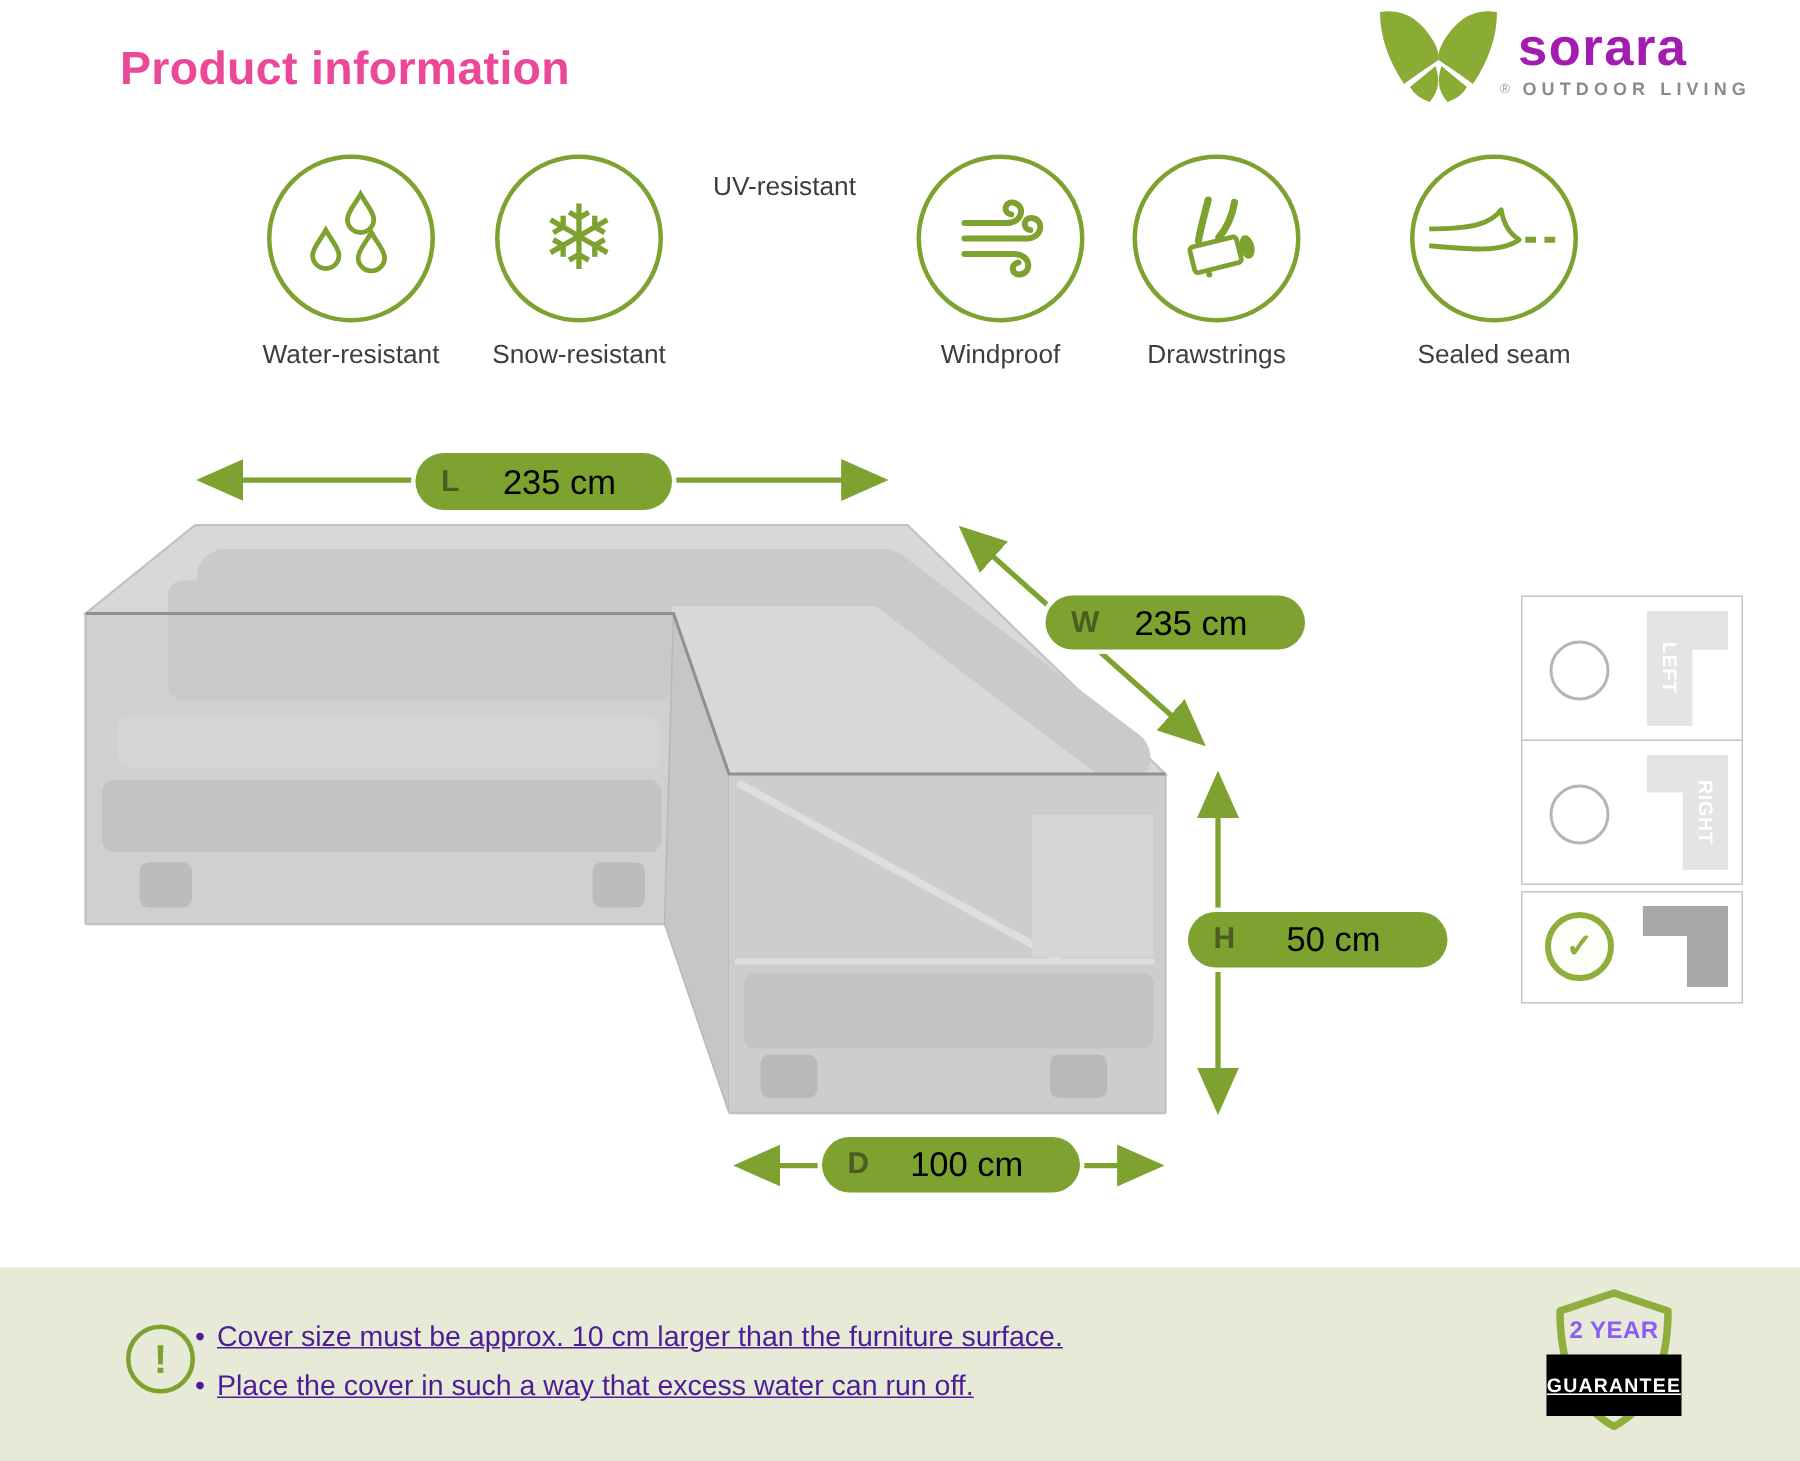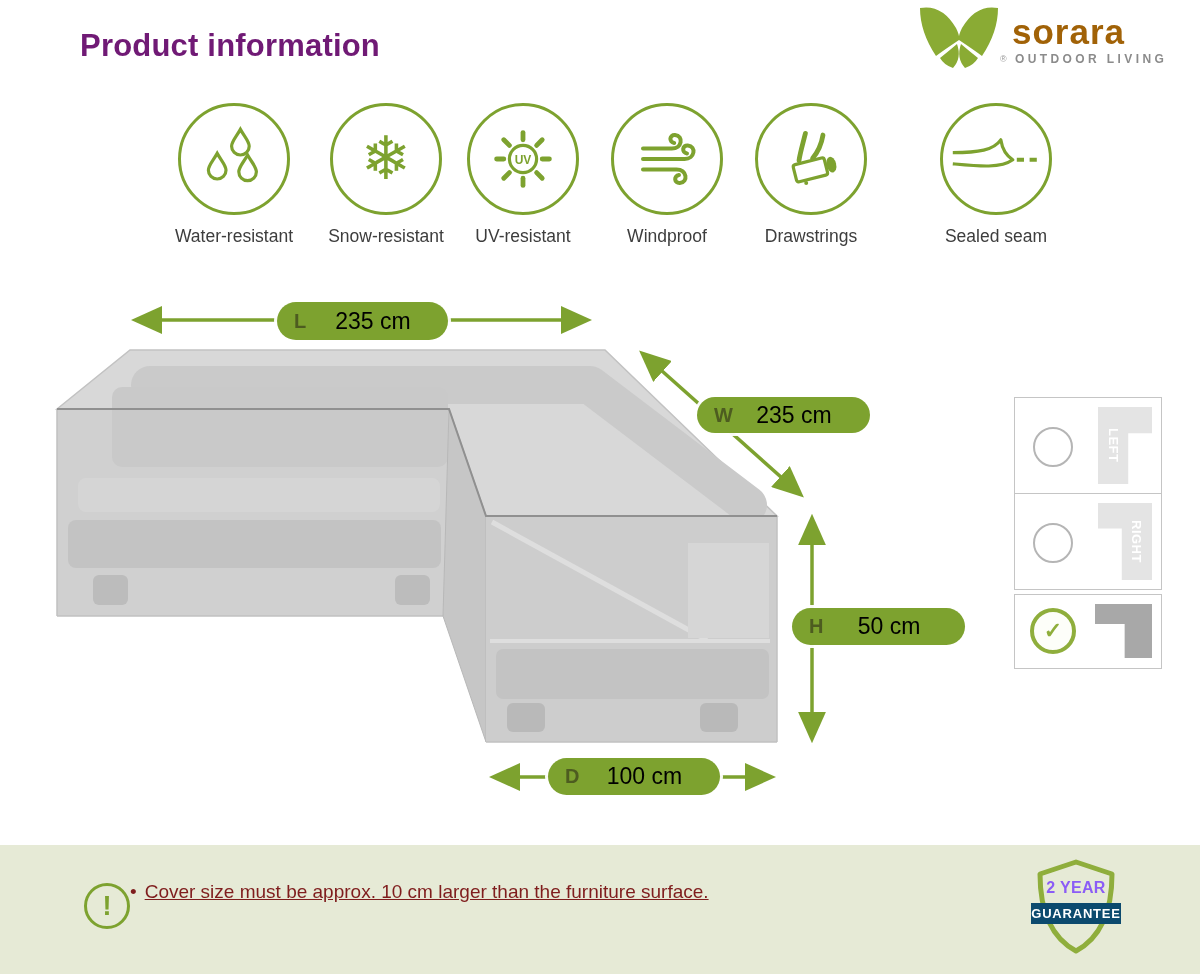--- a/index.html
+++ b/index.html
@@ -3,27 +3,27 @@
 <meta charset="utf-8">
 <style>
   html,body{margin:0;padding:0;}
   body{
     width:1200px;height:974px;position:relative;overflow:hidden;
     background:#ffffff;font-family:"Liberation Sans",sans-serif;
   }
   
   .page-title{
     position:absolute;left:80px;top:28px;font-size:31px;font-weight:bold;
-    color:#701a75;letter-spacing:.2px;
+    color:#ec4899;letter-spacing:.2px;
   }
   .logo{position:absolute;left:916px;top:4px;width:210px;height:70px;}
   .logo-mark{position:absolute;left:0;top:2px;}
   .logo-reg{position:absolute;left:84px;top:50px;font-size:9px;color:#9a9a9a;}
   .logo-name{position:absolute;left:96px;top:8px;font-size:35px;font-weight:600;
-    color:#a16207;letter-spacing:1px;}
+    color:#a21caf;letter-spacing:1px;}
   .logo-tagline{position:absolute;left:99px;top:48px;font-size:12px;font-weight:600;
     color:#8b8b8b;letter-spacing:3.4px;white-space:nowrap;}
   
   .feature{position:absolute;top:103px;width:146px;text-align:center;}
   .feature-circle{
     width:106px;height:106px;border:3px solid #7da22f;border-radius:50%;
     margin:0 auto;display:flex;align-items:center;justify-content:center;
     background:#fff;
   }
   .feature-label{margin-top:11px;font-size:17.5px;color:#3d3d3d;}
@@ -78,31 +78,31 @@
     width:57px;height:54px;background:#a8a8a8;
     clip-path:polygon(0 0,100% 0,100% 100%,52% 100%,52% 37%,0 37%);
   }
   
   .note-area{position:absolute;left:0;top:845px;width:1200px;height:129px;background:#e6ead6;}
   .warn-circle{
     position:absolute;left:84px;top:38px;width:40px;height:40px;border:3px solid #7da22f;
     border-radius:50%;display:flex;align-items:center;justify-content:center;
     color:#7da22f;font-size:27px;font-weight:bold;
   }
-  .note-lines{position:absolute;left:130px;top:30px;font-size:19px;color:#7f1d1d;line-height:33px;}
+  .note-lines{position:absolute;left:130px;top:30px;font-size:19px;color:#4c1d95;line-height:33px;}
   .note-bullet{margin-right:8px;text-decoration:none;display:inline-block;}
   .note-text{text-decoration:underline;}
   
   .badge{position:absolute;left:1032px;top:857px;width:88px;height:102px;}
   .badge-years{position:absolute;left:0;top:22px;width:88px;text-align:center;
     font-size:16px;font-weight:bold;color:#8b5cf6;letter-spacing:.3px;}
   .badge-banner{
-    position:absolute;left:-1px;top:46px;width:90px;height:21px;background:#0c4a6e;
+    position:absolute;left:-1px;top:46px;width:90px;height:41px;background:#000000;
     color:#ffffff;font-size:13px;font-weight:bold;letter-spacing:.8px;
-    display:flex;align-items:center;justify-content:center;
+    display:flex;align-items:center;justify-content:center;text-decoration:underline;
   }
   svg{display:block;}
   .diagram{position:absolute;left:0;top:0;z-index:0;}
   .overlay{z-index:2;}
   .feature,.page-title,.logo,.selector,.note-area,.badge{z-index:2;}
 </style>
 </head>
 <body>
 
 <div class="page-title">Product information</div>
@@ -133,36 +133,20 @@
 </div>
 
 <div class="feature" style="left:313px">
   <div class="feature-circle">
     <span class="snow-glyph">❄</span>
   </div>
   <div class="feature-label">Snow-resistant</div>
 </div>
 
 <div class="feature" style="left:450px">
-  <div class="feature-circle">
-    <svg width="96" height="96" viewBox="-60 -60 120 120">
-      <circle r="17" fill="none" stroke="#7da22f" stroke-width="4"></circle>
-      <g stroke="#7da22f" stroke-width="6" stroke-linecap="round">
-        <line x1="0" y1="-24" x2="0" y2="-33"></line>
-          <line x1="0" y1="24" x2="0" y2="33"></line>
-        <line x1="-24" y1="0" x2="-33" y2="0"></line>
-          <line x1="24" y1="0" x2="33" y2="0"></line>
-        <line x1="-17" y1="-17" x2="-24" y2="-24"></line>
-          <line x1="17" y1="-17" x2="24" y2="-24"></line>
-        <line x1="-17" y1="17" x2="-24" y2="24"></line>
-          <line x1="17" y1="17" x2="24" y2="24"></line>
-      </g>
-      <text x="0" y="6" text-anchor="middle" font-size="15" font-weight="bold" fill="#7da22f" font-family="Liberation Sans, sans-serif">UV</text>
-    </svg>
-  </div>
   <div class="feature-label">UV-resistant</div>
 </div>
 
 <div class="feature" style="left:594px">
   <div class="feature-circle">
     <svg width="96" height="96" viewBox="-60 -60 120 120">
       <g fill="none" stroke="#7da22f" stroke-width="5" stroke-linecap="round">
         <path d="M-30,-13 H6 C19,-13 21,-29 10,-30 C3,-30.5 2,-21 9,-20"></path>
         <path d="M-30,0 H22 C35,0 37,-16 26,-17 C19,-17.5 18,-8 25,-7"></path>
         <path d="M-30,13 H12 C25,13 27,29 16,30 C9,30.5 8,21 15,20"></path>
@@ -288,20 +272,23 @@
 </div>
 
 <div class="note-area">
   <div class="warn-circle">
     <span>!</span>
   </div>
   <div class="note-lines">
     <div>
       <span class="note-bullet">•</span><span class="note-text">Cover size must be approx. 10 cm larger than the furniture surface.</span>
     </div>
+    <div>
+      <span class="note-bullet">•</span><span class="note-text">Place the cover in such a way that excess water can run off.</span>
+    </div>
   </div>
 </div>
 
 <div class="badge">
   <svg width="88" height="102" viewBox="0 0 88 102">
     <path d="M44,5 L80,17 C80,54 68,81 44,94 C20,81 8,54 8,17 Z" fill="none" stroke="#8fae3c" stroke-width="5" stroke-linejoin="round"></path>
   </svg>
   <div class="badge-years">2 YEAR</div>
   <div class="badge-banner">GUARANTEE</div>
 </div>

